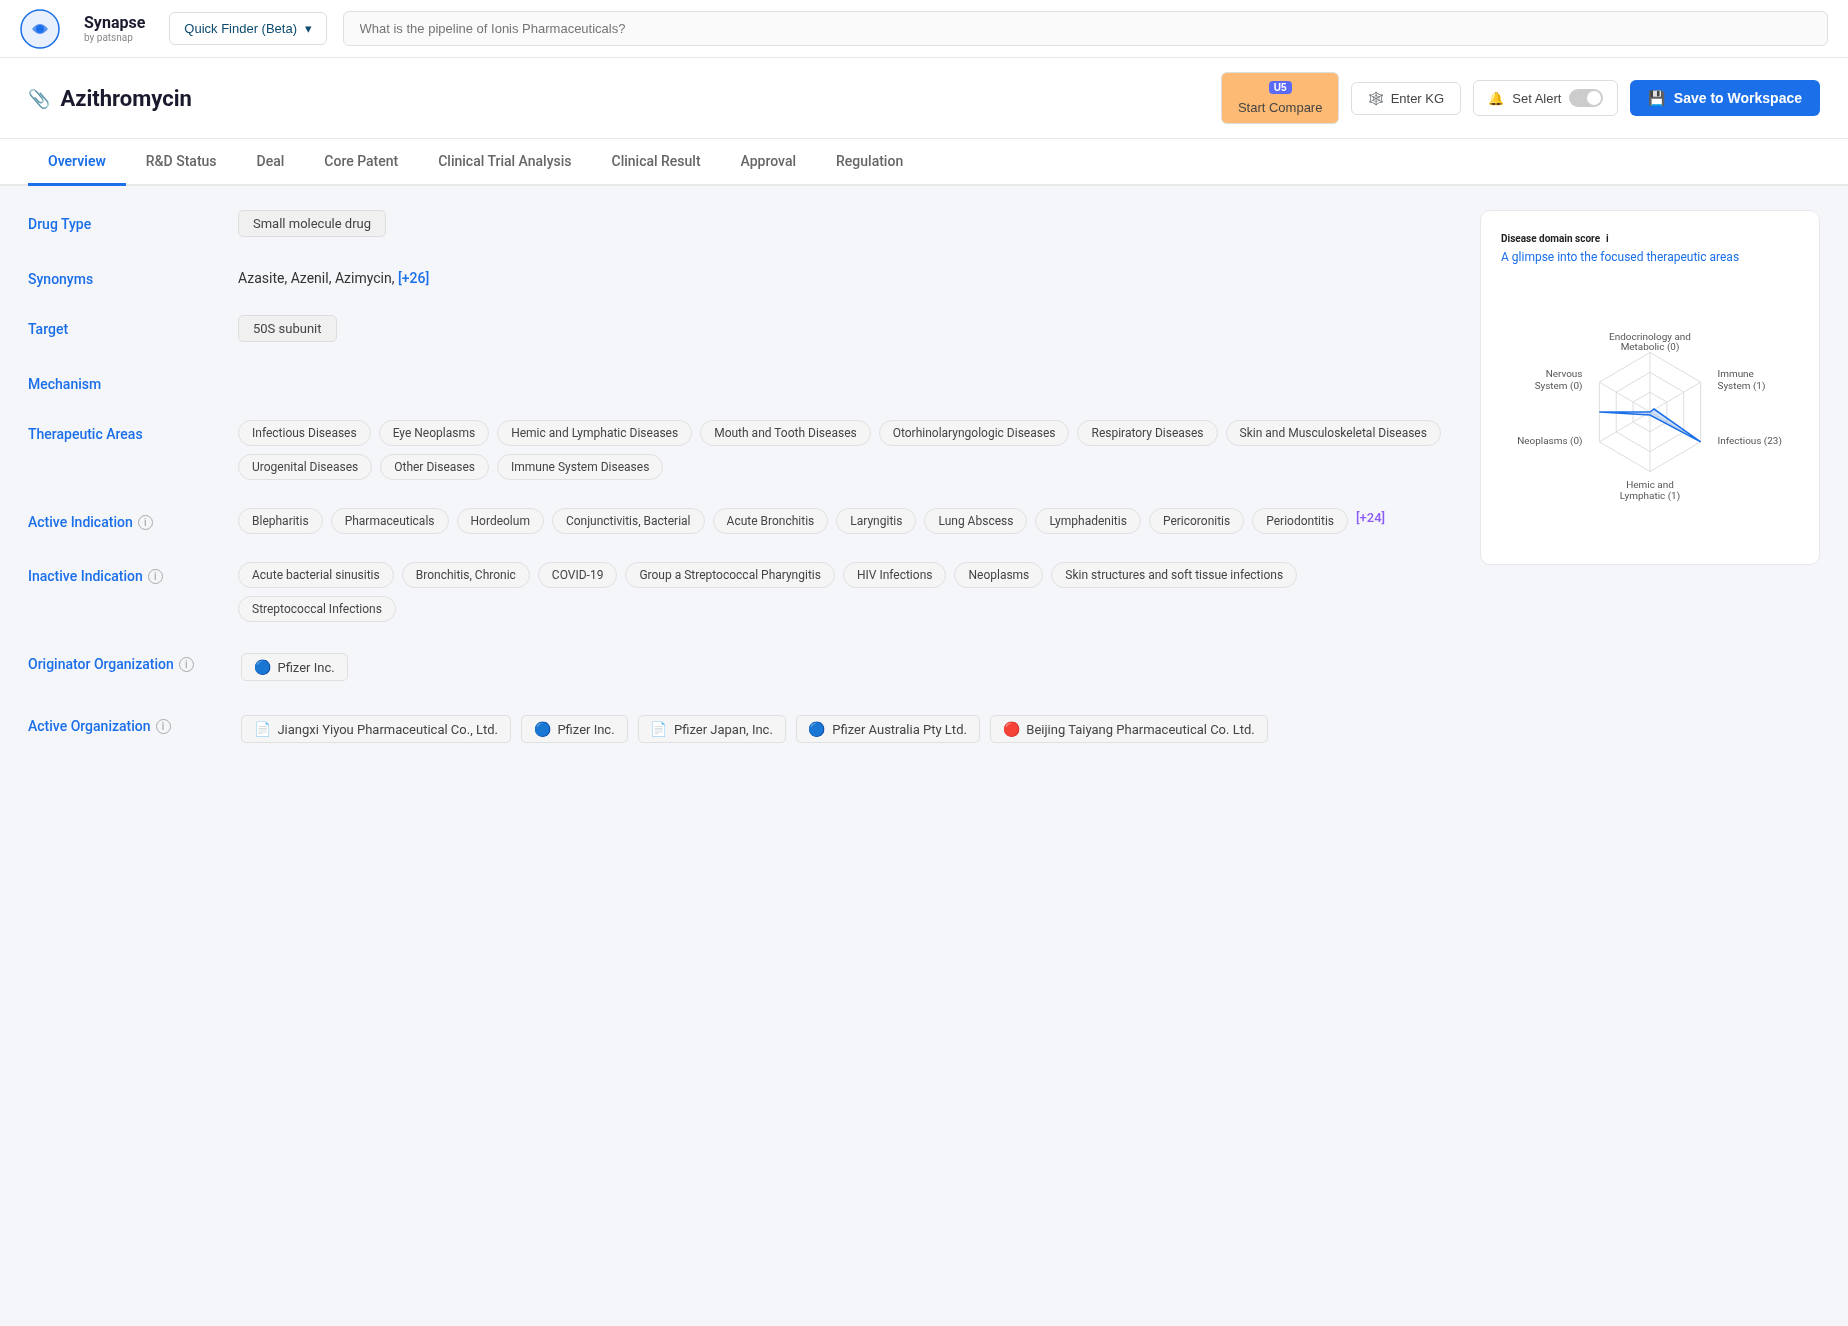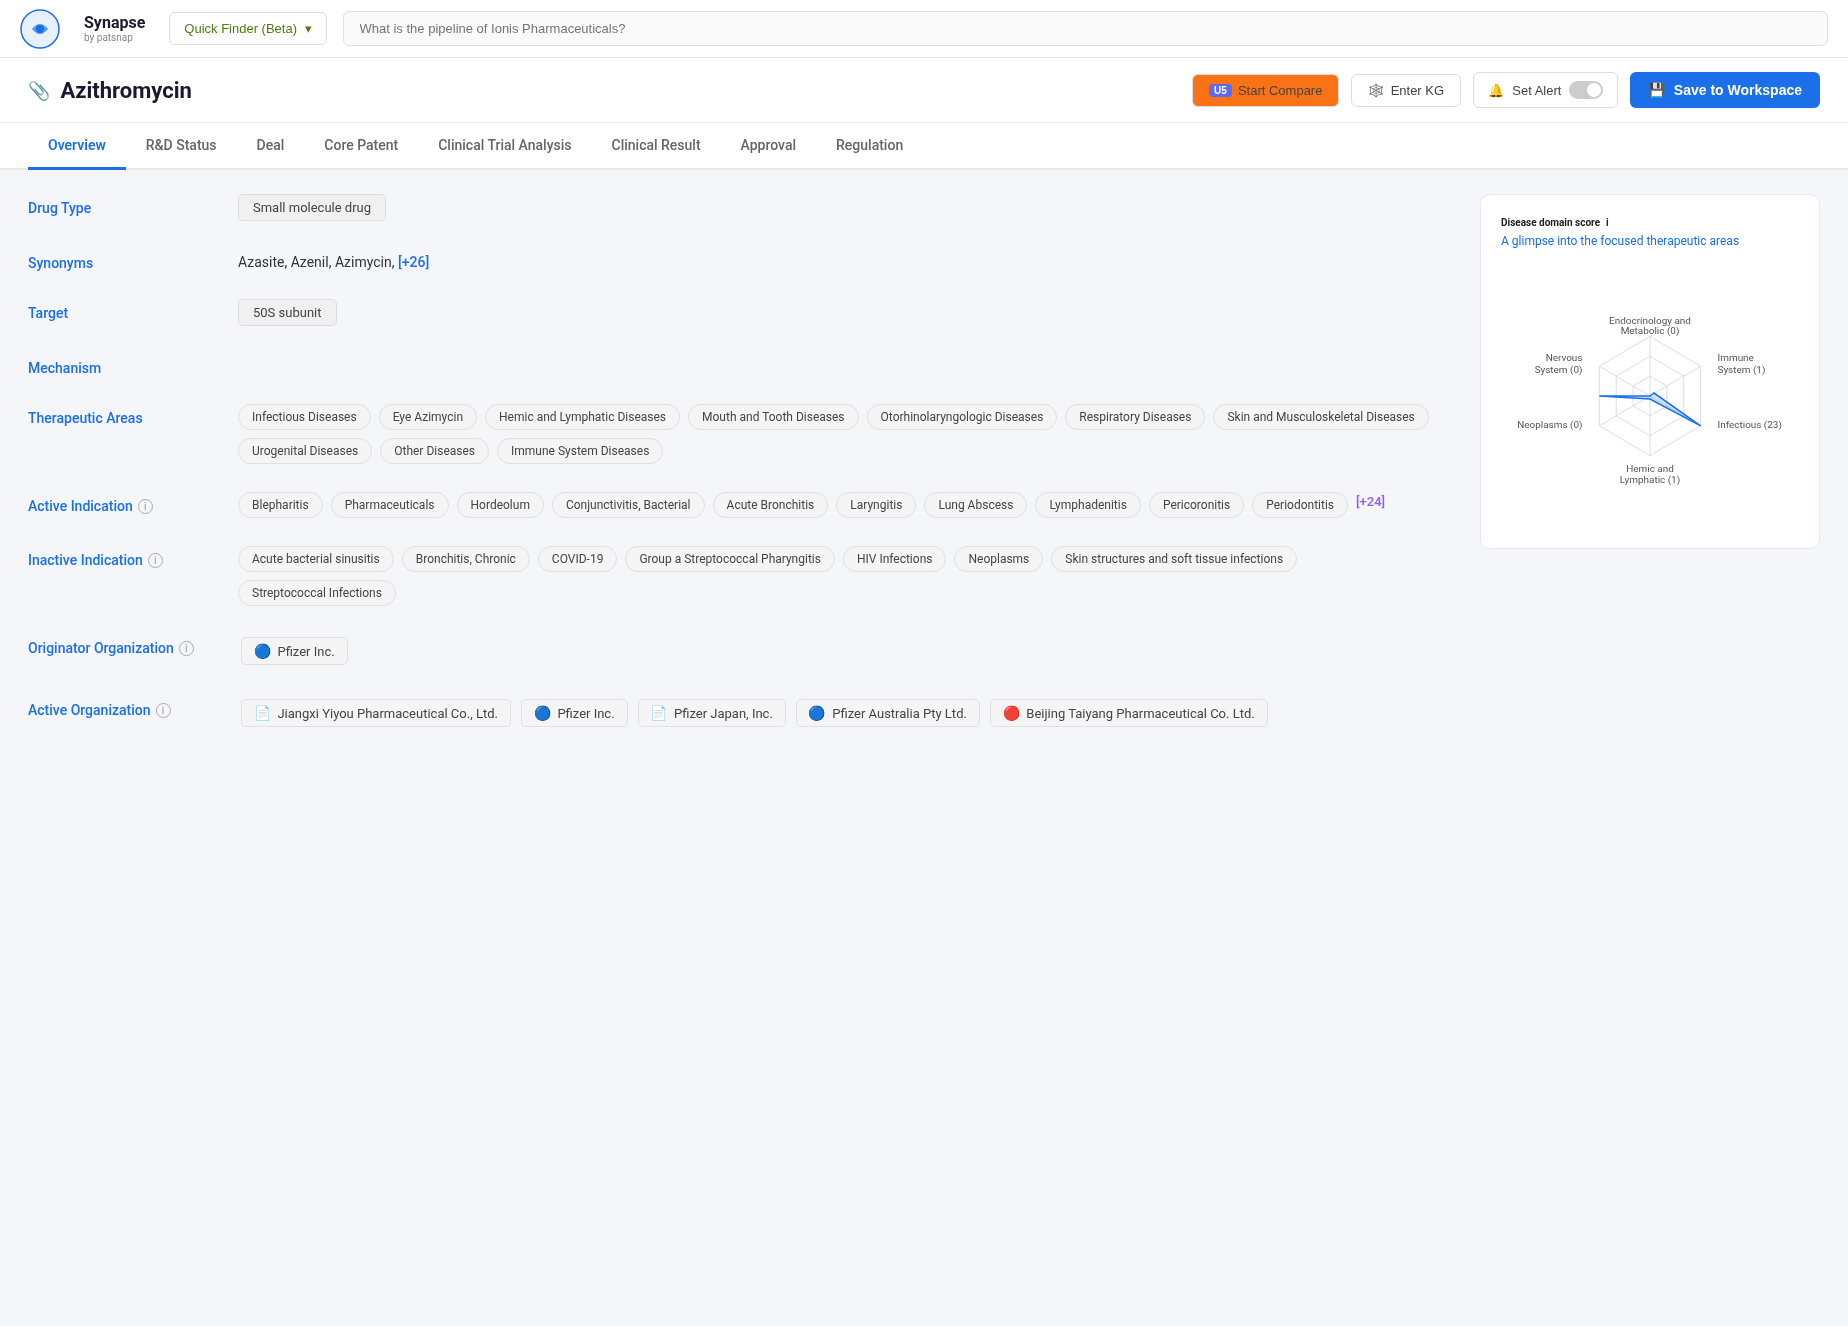--- a/index.html
+++ b/index.html
@@ -30,21 +30,21 @@
     .quick-finder-btn {
       display: flex;
       align-items: center;
       gap: 8px;
       border: 1px solid #ddd;
       border-radius: 6px;
       padding: 8px 14px;
       background: #fff;
       cursor: pointer;
       font-size: 13px;
-      color: #4d7c0f;
+      color: #0c4a6e;
     }
     .search-bar {
       flex: 1;
       border: 1px solid #e0e0e0;
       border-radius: 6px;
       padding: 9px 16px;
       font-size: 13px;
       color: #999;
       background: #fafafa;
     }
@@ -74,25 +74,26 @@
       align-items: center;
       gap: 12px;
     }
     .btn-compare {
       display: flex;
       align-items: center;
       gap: 6px;
       border: 1px solid #ddd;
       border-radius: 6px;
       padding: 8px 16px;
-      background: #f97316;
+      background: #fdba74;
       cursor: pointer;
       font-size: 13px;
       color: #444;
       font-weight: 500;
+      flex-direction: column;
     }
     .btn-compare .icon-badge {
       background: #5b6af5;
       color: #fff;
       border-radius: 4px;
       padding: 1px 5px;
       font-size: 10px;
       font-weight: 700;
     }
     .btn-enter-kg {
@@ -423,21 +424,21 @@
       </div>
     </div>
 
     <div class="info-row">
       <div class="info-label">
         <span>Therapeutic Areas</span>
       </div>
       <div class="info-value">
         <div class="tags-container">
           <span class="tag">Infectious Diseases</span>
-          <span class="tag">Eye Azimycin</span>
+          <span class="tag">Eye Neoplasms</span>
           <span class="tag">Hemic and Lymphatic Diseases</span>
           <span class="tag">Mouth and Tooth Diseases</span>
           <span class="tag">Otorhinolaryngologic Diseases</span>
           <span class="tag">Respiratory Diseases</span>
           <span class="tag">Skin and Musculoskeletal Diseases</span>
           <span class="tag">Urogenital Diseases</span>
           <span class="tag">Other Diseases</span>
           <span class="tag">Immune System Diseases</span>
         </div>
       </div>

